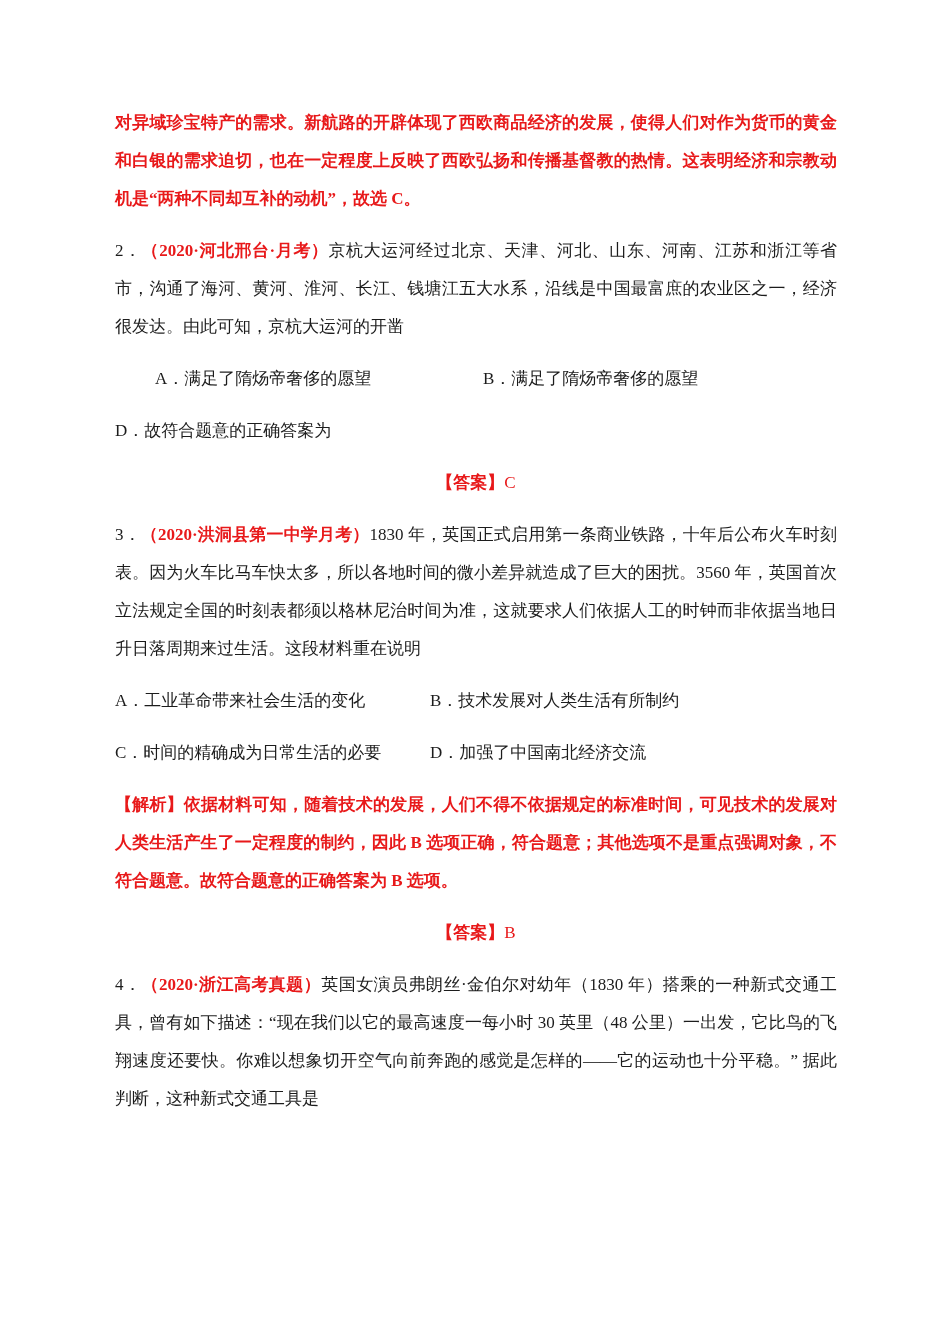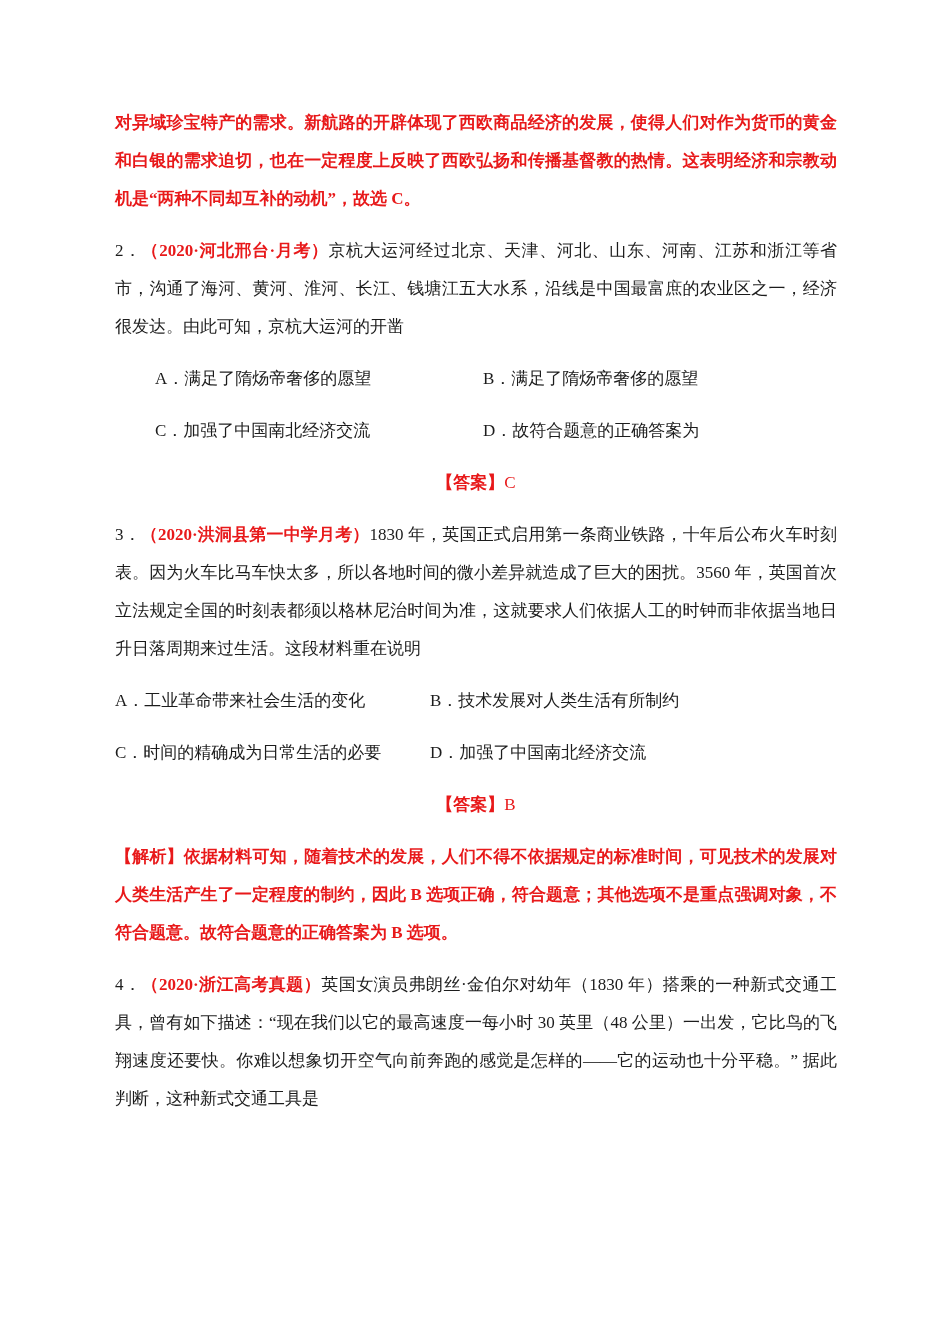--- a/index.html
+++ b/index.html
@@ -47,43 +47,42 @@
 
   <div>
     <p class="para"><span class="stem-number">2．</span><span class="red-bold">（2020·河北邢台·月考）</span><span>京杭大运河经过北京、天津、河北、山东、河南、江苏和浙江等省市，沟通了海河、黄河、淮河、长江、钱塘江五大水系，沿线是中国最富庶的农业区之一，经济很发达。由此可知，京杭大运河的开凿</span></p>
 
     <div class="opt-row">
       <span class="opt-col-q2"><span>A．</span><span>满足了隋炀帝奢侈的愿望</span></span>
       <span><span>B．</span><span>满足了隋炀帝奢侈的愿望</span></span>
     </div>
 
     <div class="opt-row">
-      <span class="opt-col-q2"><span>C．</span><span>加强了中国南北经济交流</span></span>
       <span><span>D．</span><span>故符合题意的正确答案为</span></span>
     </div>
 
     <p class="para answer-line"><span class="red-bold">【答案】</span><span class="red">C</span></p>
 
   </div>
 
   <div>
     <p class="para"><span class="stem-number">3．</span><span class="red-bold">（2020·洪洞县第一中学月考）</span><span>1830 年，英国正式启用第一条商业铁路，十年后公布火车时刻表。因为火车比马车快太多，所以各地时间的微小差异就造成了巨大的困扰。3560 年，英国首次立法规定全国的时刻表都须以格林尼治时间为准，这就要求人们依据人工的时钟而非依据当地日升日落周期来过生活。这段材料重在说明</span></p>
 
     <div class="opt-row">
       <span class="opt-col-q3"><span>A．</span><span>工业革命带来社会生活的变化</span></span>
       <span><span>B．</span><span>技术发展对人类生活有所制约</span></span>
     </div>
 
     <div class="opt-row">
       <span class="opt-col-q3"><span>C．</span><span>时间的精确成为日常生活的必要</span></span>
       <span><span>D．</span><span>加强了中国南北经济交流</span></span>
     </div>
 
+    <p class="para"><span class="red-bold">【解析】</span><span class="red-bold">依据材料可知，随着技术的发展，人们不得不依据规定的标准时间，可见技术的发展对人类生活产生了一定程度的制约，因此 B 选项正确，符合题意；其他选项不是重点强调对象，不符合题意。故符合题意的正确答案为 B 选项。</span></p>
+
     <p class="para answer-line"><span class="red-bold">【答案】</span><span class="red">B</span></p>
-
-    <p class="para"><span class="red-bold">【解析】</span><span class="red-bold">依据材料可知，随着技术的发展，人们不得不依据规定的标准时间，可见技术的发展对人类生活产生了一定程度的制约，因此 B 选项正确，符合题意；其他选项不是重点强调对象，不符合题意。故符合题意的正确答案为 B 选项。</span></p>
   </div>
 
   <div>
     <p class="para"><span class="stem-number">4．</span><span class="red-bold">（2020·浙江高考真题）</span><span>英国女演员弗朗丝·金伯尔对幼年（1830 年）搭乘的一种新式交通工具，曾有如下描述：“现在我们以它的最高速度一每小时 30 英里（48 公里）一出发，它比鸟的飞翔速度还要快。你难以想象切开空气向前奔跑的感觉是怎样的——它的运动也十分平稳。” 据此判断，这种新式交通工具是</span></p>
   </div>
 
 </div>
 
 </body></html>

